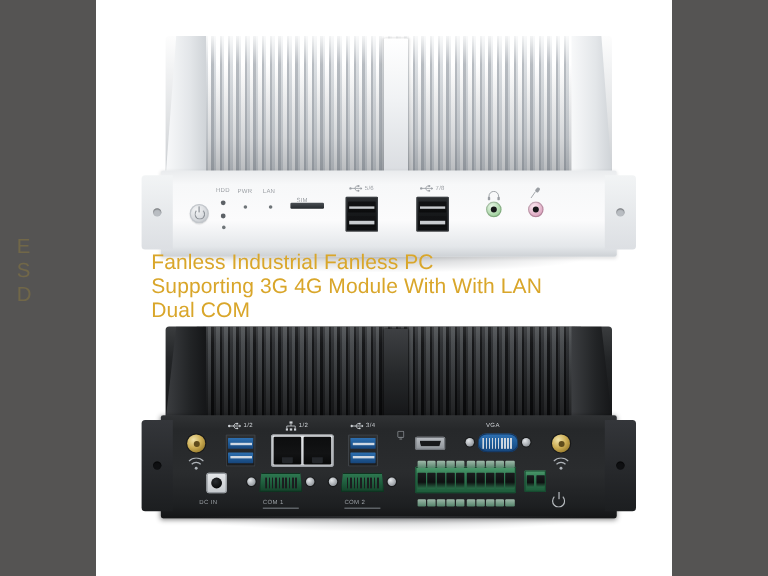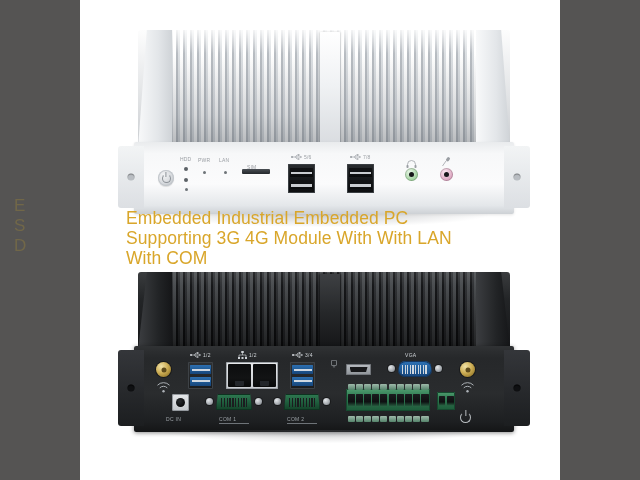--- a/index.html
+++ b/index.html
@@ -888,18 +888,18 @@
 
         </div>
       </div>
 
       <div class="unit-shadow"></div>
     </div>
 
   </div>
 
   <div id="overlay-text">
-    <span class="ln">Embedded Industrial Embedded PC</span>
+    <span class="ln">Fanless Industrial Fanless PC</span>
     <span class="ln">Supporting 3G 4G Module With With LAN</span>
-    <span class="ln">With COM</span>
+    <span class="ln">Dual COM</span>
   </div>
 
 </div>
 
 </body></html>

